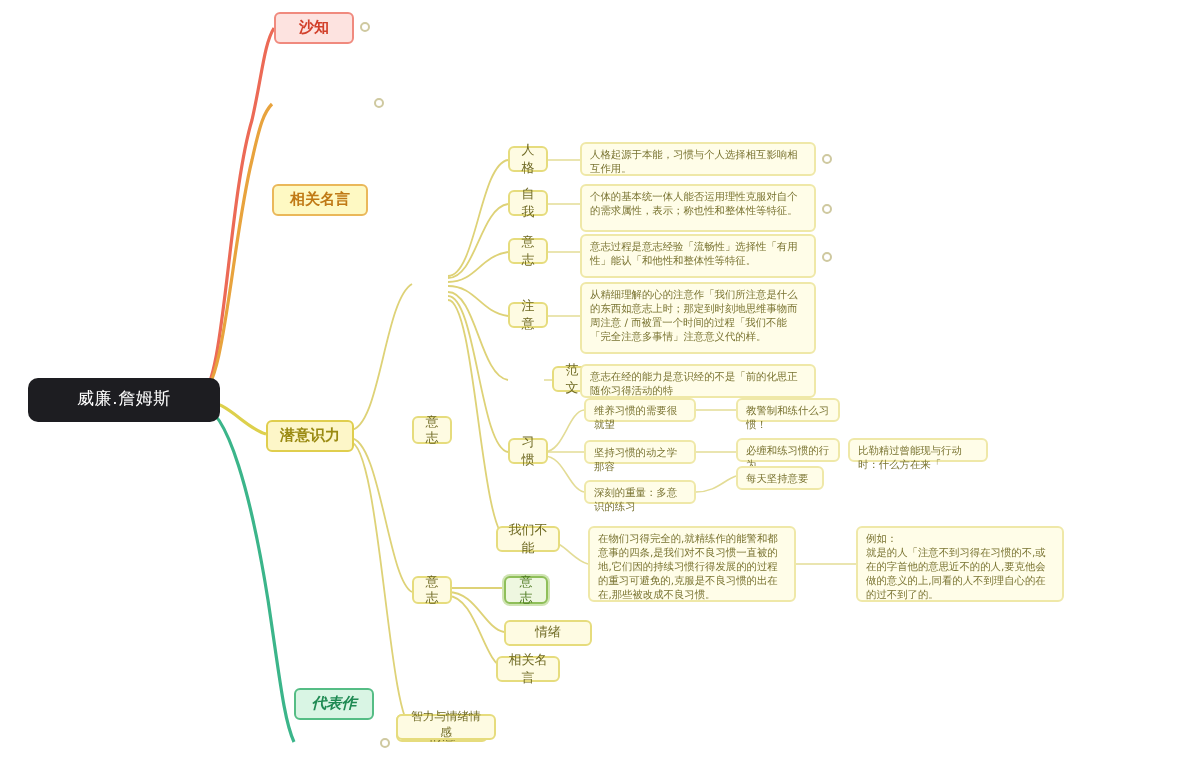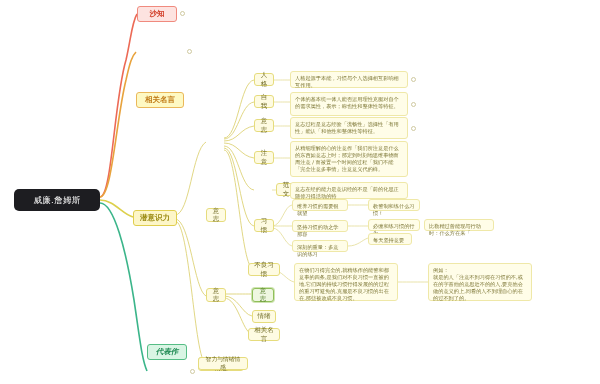--- a/index.html
+++ b/index.html
@@ -143,21 +143,21 @@
     <path d="M348 246 C 358 246, 362 240, 368 238" stroke="#e3dc96" stroke-width="0.8" fill="none"></path>
 
     <path d="M272 270 C 282 270, 286 280, 294 282" stroke="#e3dc96" stroke-width="0.8" fill="none"></path>
     <path d="M398 282 C 410 282, 418 282, 428 282" stroke="#e3dc96" stroke-width="0.8" fill="none"></path>
 
     <path d="M224 294 C 238 294, 242 294, 252 294" stroke="#ded277" stroke-width="0.9" fill="none"></path>
     <path d="M224 296 C 238 296, 242 314, 252 316" stroke="#ded277" stroke-width="0.9" fill="none"></path>
     <path d="M224 298 C 238 298, 242 332, 252 334" stroke="#ded277" stroke-width="0.9" fill="none"></path>
   </svg>
 
-  <div class="node node-root" style="left:14px; top:189px; width:86px; height:22px;">
+  <div class="node node-root" style="left:14px; top:189px; width:96px; height:22px;">
     <span>威廉.詹姆斯</span>
   </div>
 
   <div class="node node-l1 n-red" style="left:137px; top:6px; width:40px; height:16px;">
     <span>沙知</span>
   </div>
   <div class="collapse-dot" style="left:180px; top:11px;"></div>
 
   <div class="node node-l1 n-orange" style="left:136px; top:44px; width:48px; height:16px;">
     <span>相关名言</span>
@@ -195,27 +195,27 @@
   <div class="node node-l3" style="left:254px; top:151px; width:20px; height:13px;">
     <span>注意</span>
   </div>
   <div class="node node-l3" style="left:276px; top:183px; width:20px; height:13px;">
     <span>范文</span>
   </div>
   <div class="node node-l3" style="left:254px; top:219px; width:20px; height:13px;">
     <span>习惯</span>
   </div>
   <div class="node node-l3" style="left:248px; top:263px; width:32px; height:13px;">
-    <span>不良习惯</span>
+    <span>我们不能</span>
   </div>
 
   <div class="node node-l3 node-sel" style="left:252px; top:288px; width:22px; height:14px;">
     <span>意志</span>
   </div>
-  <div class="node node-l3" style="left:252px; top:310px; width:24px; height:13px;">
+  <div class="node node-l3" style="left:252px; top:310px; width:44px; height:13px;">
     <span>情绪</span>
   </div>
   <div class="node node-l3" style="left:248px; top:328px; width:32px; height:13px;">
     <span>相关名言</span>
   </div>
 
   <div class="node node-leaf" style="left:290px; top:71px; width:118px; height:17px;">
     <span>人格起源于本能，习惯与个人选择相互影响相互作用。</span>
   </div>
   <div class="collapse-dot" style="left:411px; top:77px;"></div>

